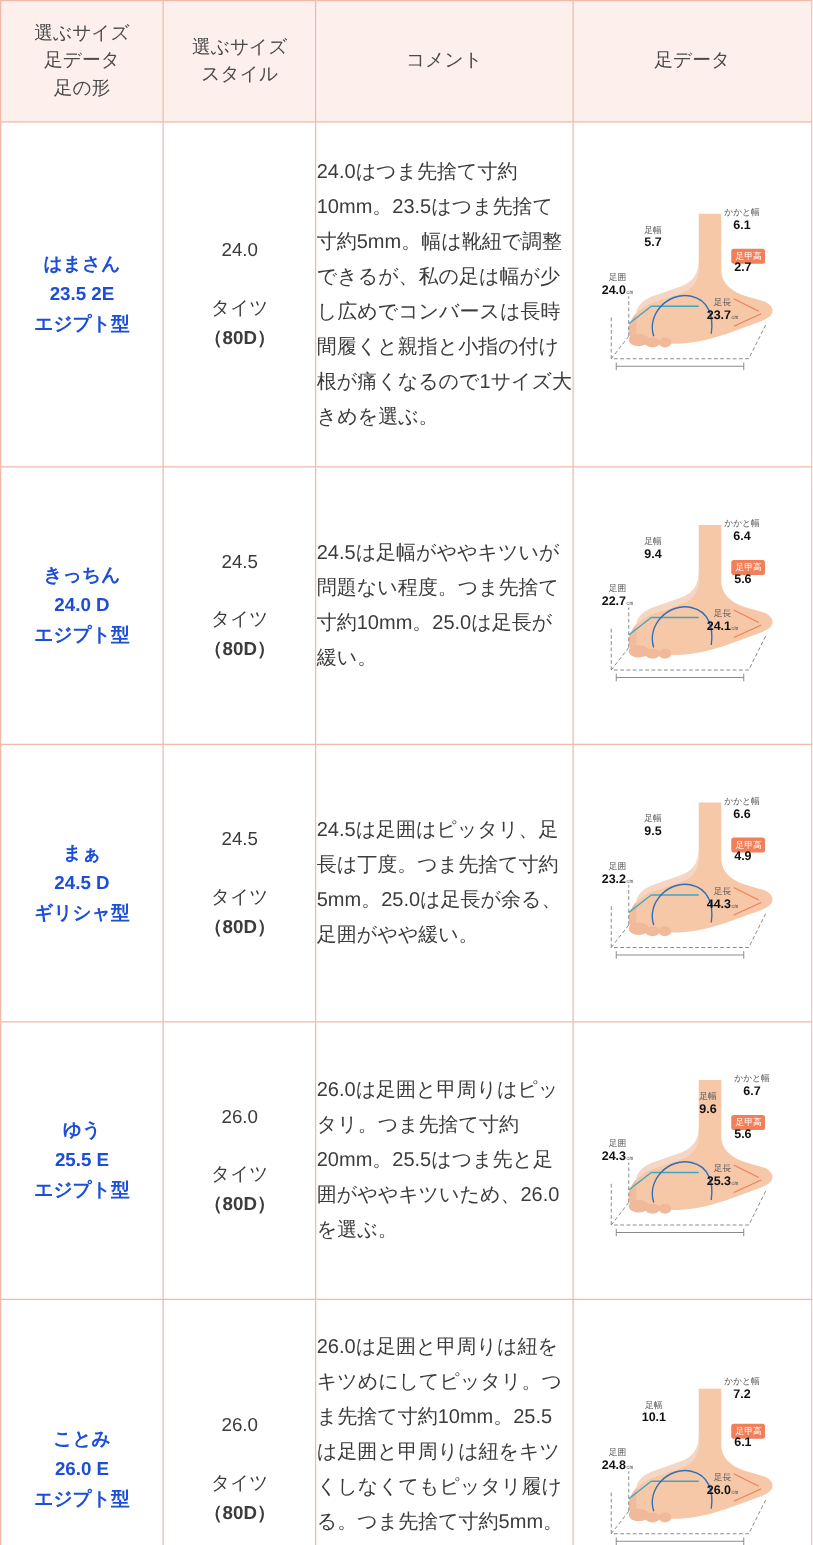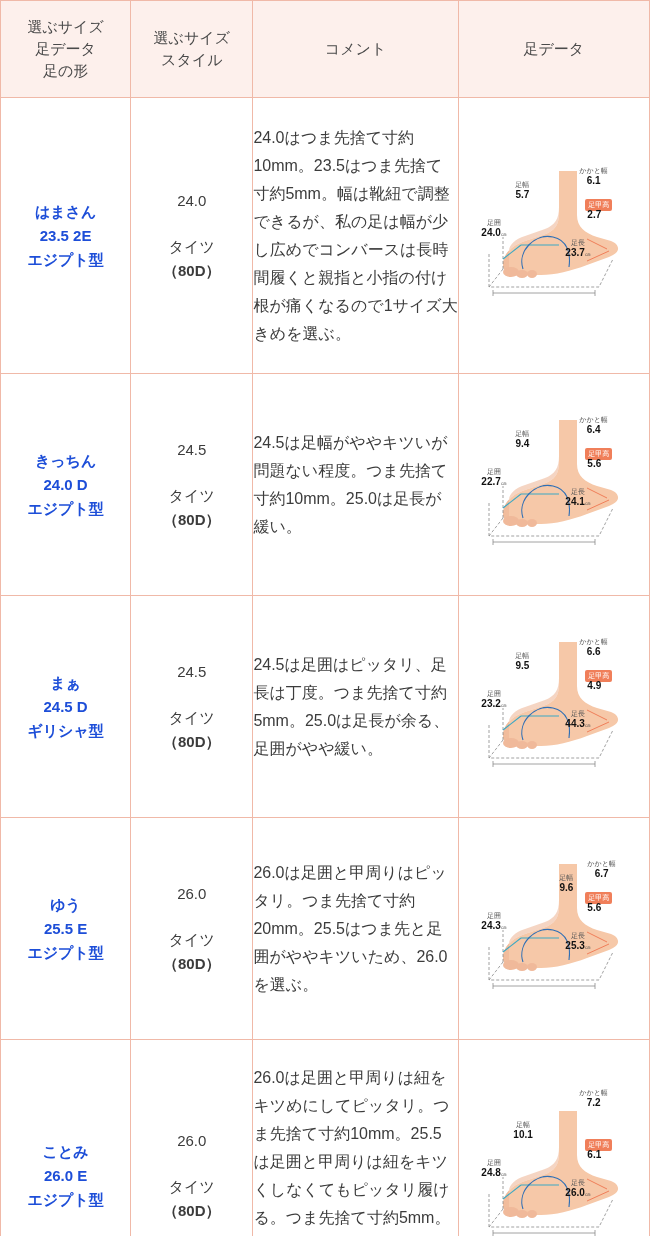--- a/index.html
+++ b/index.html
@@ -431,21 +431,21 @@
             <g stroke="#8a8a8a" stroke-width="0.8" fill="none">
               <path d="M34 152 L136 152"></path>
               <path d="M34 149 L34 155"></path>
               <path d="M136 149 L136 155"></path>
             </g>
           </svg>
           <div class="lbl" style="left:54px; top:40px;">
             <span class="tiny">足幅</span>
             <span class="val">10.1</span>
           </div>
-          <div class="lbl" style="left:120px; top:8px;">
+          <div class="lbl" style="left:120px; top:21px;">
             <span class="tiny">かかと幅</span>
             <span class="val">7.2</span>
           </div>
           <div class="chip" style="left:126px; top:58px;">足甲高</div>
           <div class="chipval" style="left:128px; top:68px;">6.1</div>
           <div class="lbl" style="left:22px; top:78px;">
             <span class="tiny">足囲</span>
             <span class="val">24.8</span><span class="unit">㎝</span>
           </div>
           <div class="lbl" style="left:106px; top:98px;">

